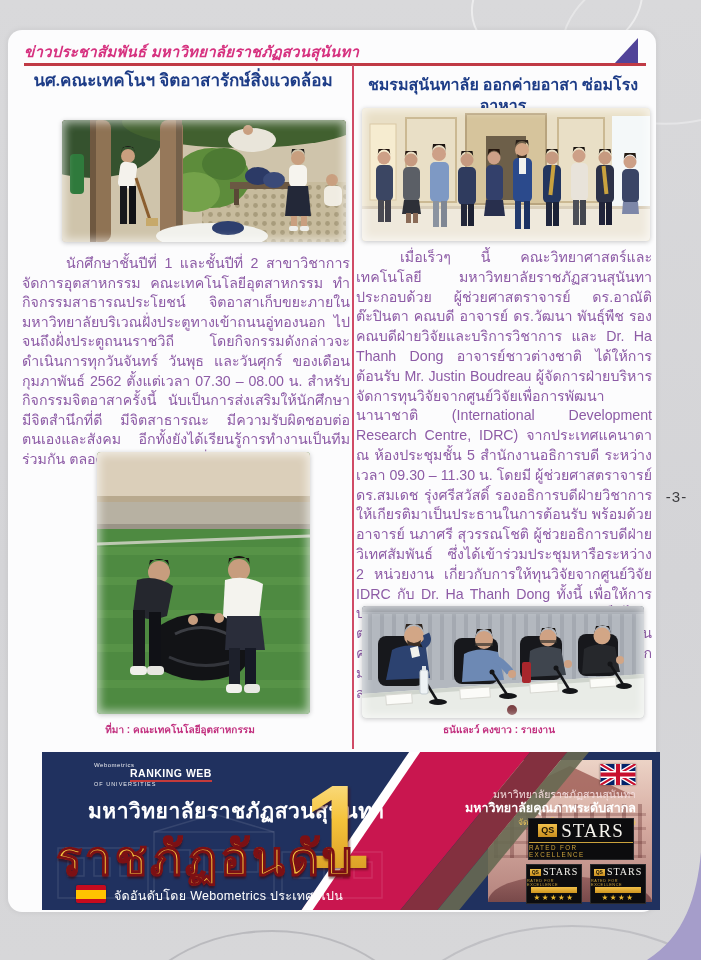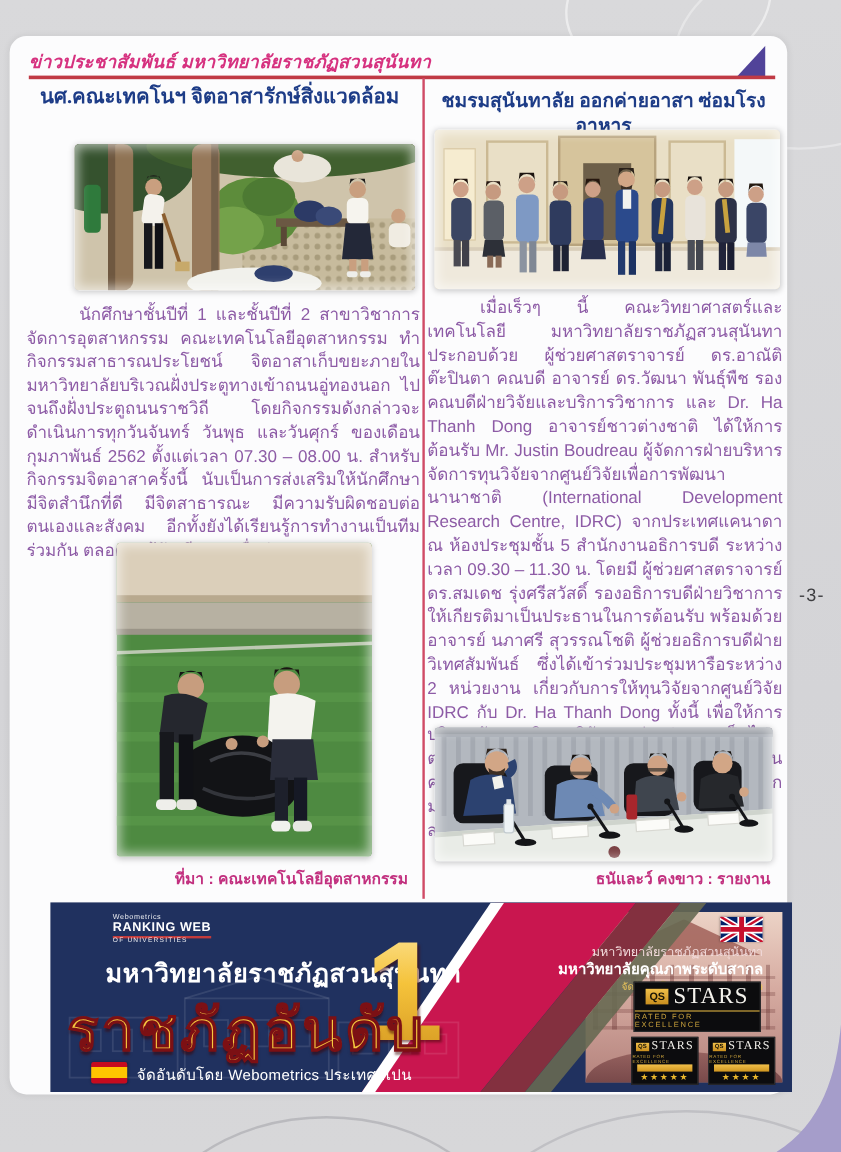--- a/index.html
+++ b/index.html
@@ -20,21 +20,21 @@
   .divider{position:absolute;left:344px;top:35px;width:2px;height:684px;background:#d04b66;}
 
   .headline{position:absolute;color:#1d3c87;font-weight:bold;text-align:center;line-height:21px;font-family:Liberation Serif, serif;}
   .headline-left{left:12px;top:40px;width:326px;font-size:17px;}
   .headline-right{left:348px;top:44px;width:294px;font-size:16px;}
 
   .body-text{position:absolute;color:#8d5ba6;text-align:justify;text-indent:44px;}
   .body-left{left:14px;top:224px;width:328px;font-size:14.2px;line-height:19.6px;}
   .body-right{left:348px;top:218px;width:296px;font-size:14.2px;line-height:19.8px;}
 
-  .caption{position:absolute;color:#c2307f;font-size:13px;font-weight:bold;text-align:right;}
+  .caption{position:absolute;color:#c2307f;font-size:10px;font-weight:bold;text-align:center;}
   .caption-left{left:12px;top:692px;width:320px;}
   .caption-right{left:348px;top:692px;width:286px;}
 
   .photo{position:absolute;border-radius:4px;overflow:hidden;box-shadow:0 1px 5px rgba(0,0,0,.22);}
   .photo::after{content:"";position:absolute;inset:0;border-radius:4px;box-shadow:inset 0 0 9px 3px rgba(255,255,255,.6);pointer-events:none;}
   .photo svg{display:block;}
   .ph-l1{left:54px;top:90px;width:284px;height:122px;}
   .ph-l2{left:89px;top:422px;width:213px;height:262px;}
   .ph-r1{left:354px;top:78px;width:288px;height:133px;}
   .ph-r2{left:354px;top:576px;width:282px;height:112px;}
@@ -49,21 +49,21 @@
   .band-olive{background:#676952;opacity:.9;clip-path:polygon(85% 0,88.5% 0,67.5% 100%,64% 100%);}
   .slash-white{background:#fff;clip-path:polygon(59.4% 0,61.2% 0,43.8% 100%,42% 100%);}
   .bldg{position:absolute;left:446px;top:8px;width:164px;height:142px;background:linear-gradient(180deg,#ecd3c6 0%,#d6aba1 45%,#b4837d 100%);}
   .bldg .roof{position:absolute;left:18px;top:6px;width:128px;height:30px;background:#9c5a52;clip-path:polygon(50% 0,100% 100%,0 100%);opacity:.8;}
   .bldg .windows{position:absolute;left:6px;top:44px;width:152px;height:54px;background:repeating-linear-gradient(90deg,rgba(96,42,42,.35) 0 4px,transparent 4px 16px),repeating-linear-gradient(0deg,rgba(96,42,42,.25) 0 3px,transparent 3px 14px);}
   .bldg .garden{position:absolute;left:0;bottom:0;width:100%;height:26px;background:linear-gradient(180deg,#8f5a58,#6e3f41);opacity:.85;border-radius:40% 60% 0 0/100% 100% 0 0;}
   .banner-lines{position:absolute;left:12px;top:58px;width:340px;height:92px;opacity:.7;}
 
   .webo{position:absolute;left:52px;top:10px;color:#fff;line-height:1;}
   .webo .t{font-size:6px;letter-spacing:.5px;opacity:.9;}
-  .webo .m{font-size:10.5px;font-weight:bold;letter-spacing:.5px;border-bottom:2px solid #c43b3b;padding-bottom:1px;}
+  .webo .m{font-size:10.5px;font-weight:bold;letter-spacing:.5px;border-bottom:2px solid #c43b3b;padding-bottom:1px;margin-left:36px;}
   .webo .s{font-size:5.5px;letter-spacing:1px;opacity:.9;}
   .uni-name{position:absolute;left:46px;top:42px;font-size:21px;color:#ffffff;font-weight:600;letter-spacing:.5px;}
   .big-one{position:absolute;left:262px;top:0px;font-size:118px;line-height:150px;font-weight:bold;background:linear-gradient(180deg,#fde9a8 5%,#f5c33b 45%,#d2941f 90%);-webkit-background-clip:text;background-clip:text;color:transparent;filter:drop-shadow(2px 2px 1px rgba(70,10,10,.55));}
   .rank-title{position:absolute;left:14px;top:68px;font-size:48px;font-weight:800;color:#f6c93f;-webkit-text-stroke:1.3px #7c1014;letter-spacing:3px;text-shadow:0 3px 2px rgba(60,0,0,.5);}
   .spain-flag{position:absolute;left:34px;top:133px;width:30px;height:18px;border-radius:2px;background:linear-gradient(180deg,#c60b1e 0 25%,#ffc400 25% 75%,#c60b1e 75% 100%);box-shadow:0 0 2px rgba(0,0,0,.4);}
   .rank-note{position:absolute;left:72px;top:134px;font-size:12.5px;color:#fff;letter-spacing:.3px;}
 
   .uk-flag{position:absolute;left:558px;top:12px;width:36px;height:21px;box-shadow:0 0 2px rgba(0,0,0,.4);}
   .qs-lines{position:absolute;right:24px;top:36px;text-align:right;line-height:1.25;}
   .qs-lines .l1{font-size:10.5px;color:#f2dadb;}

